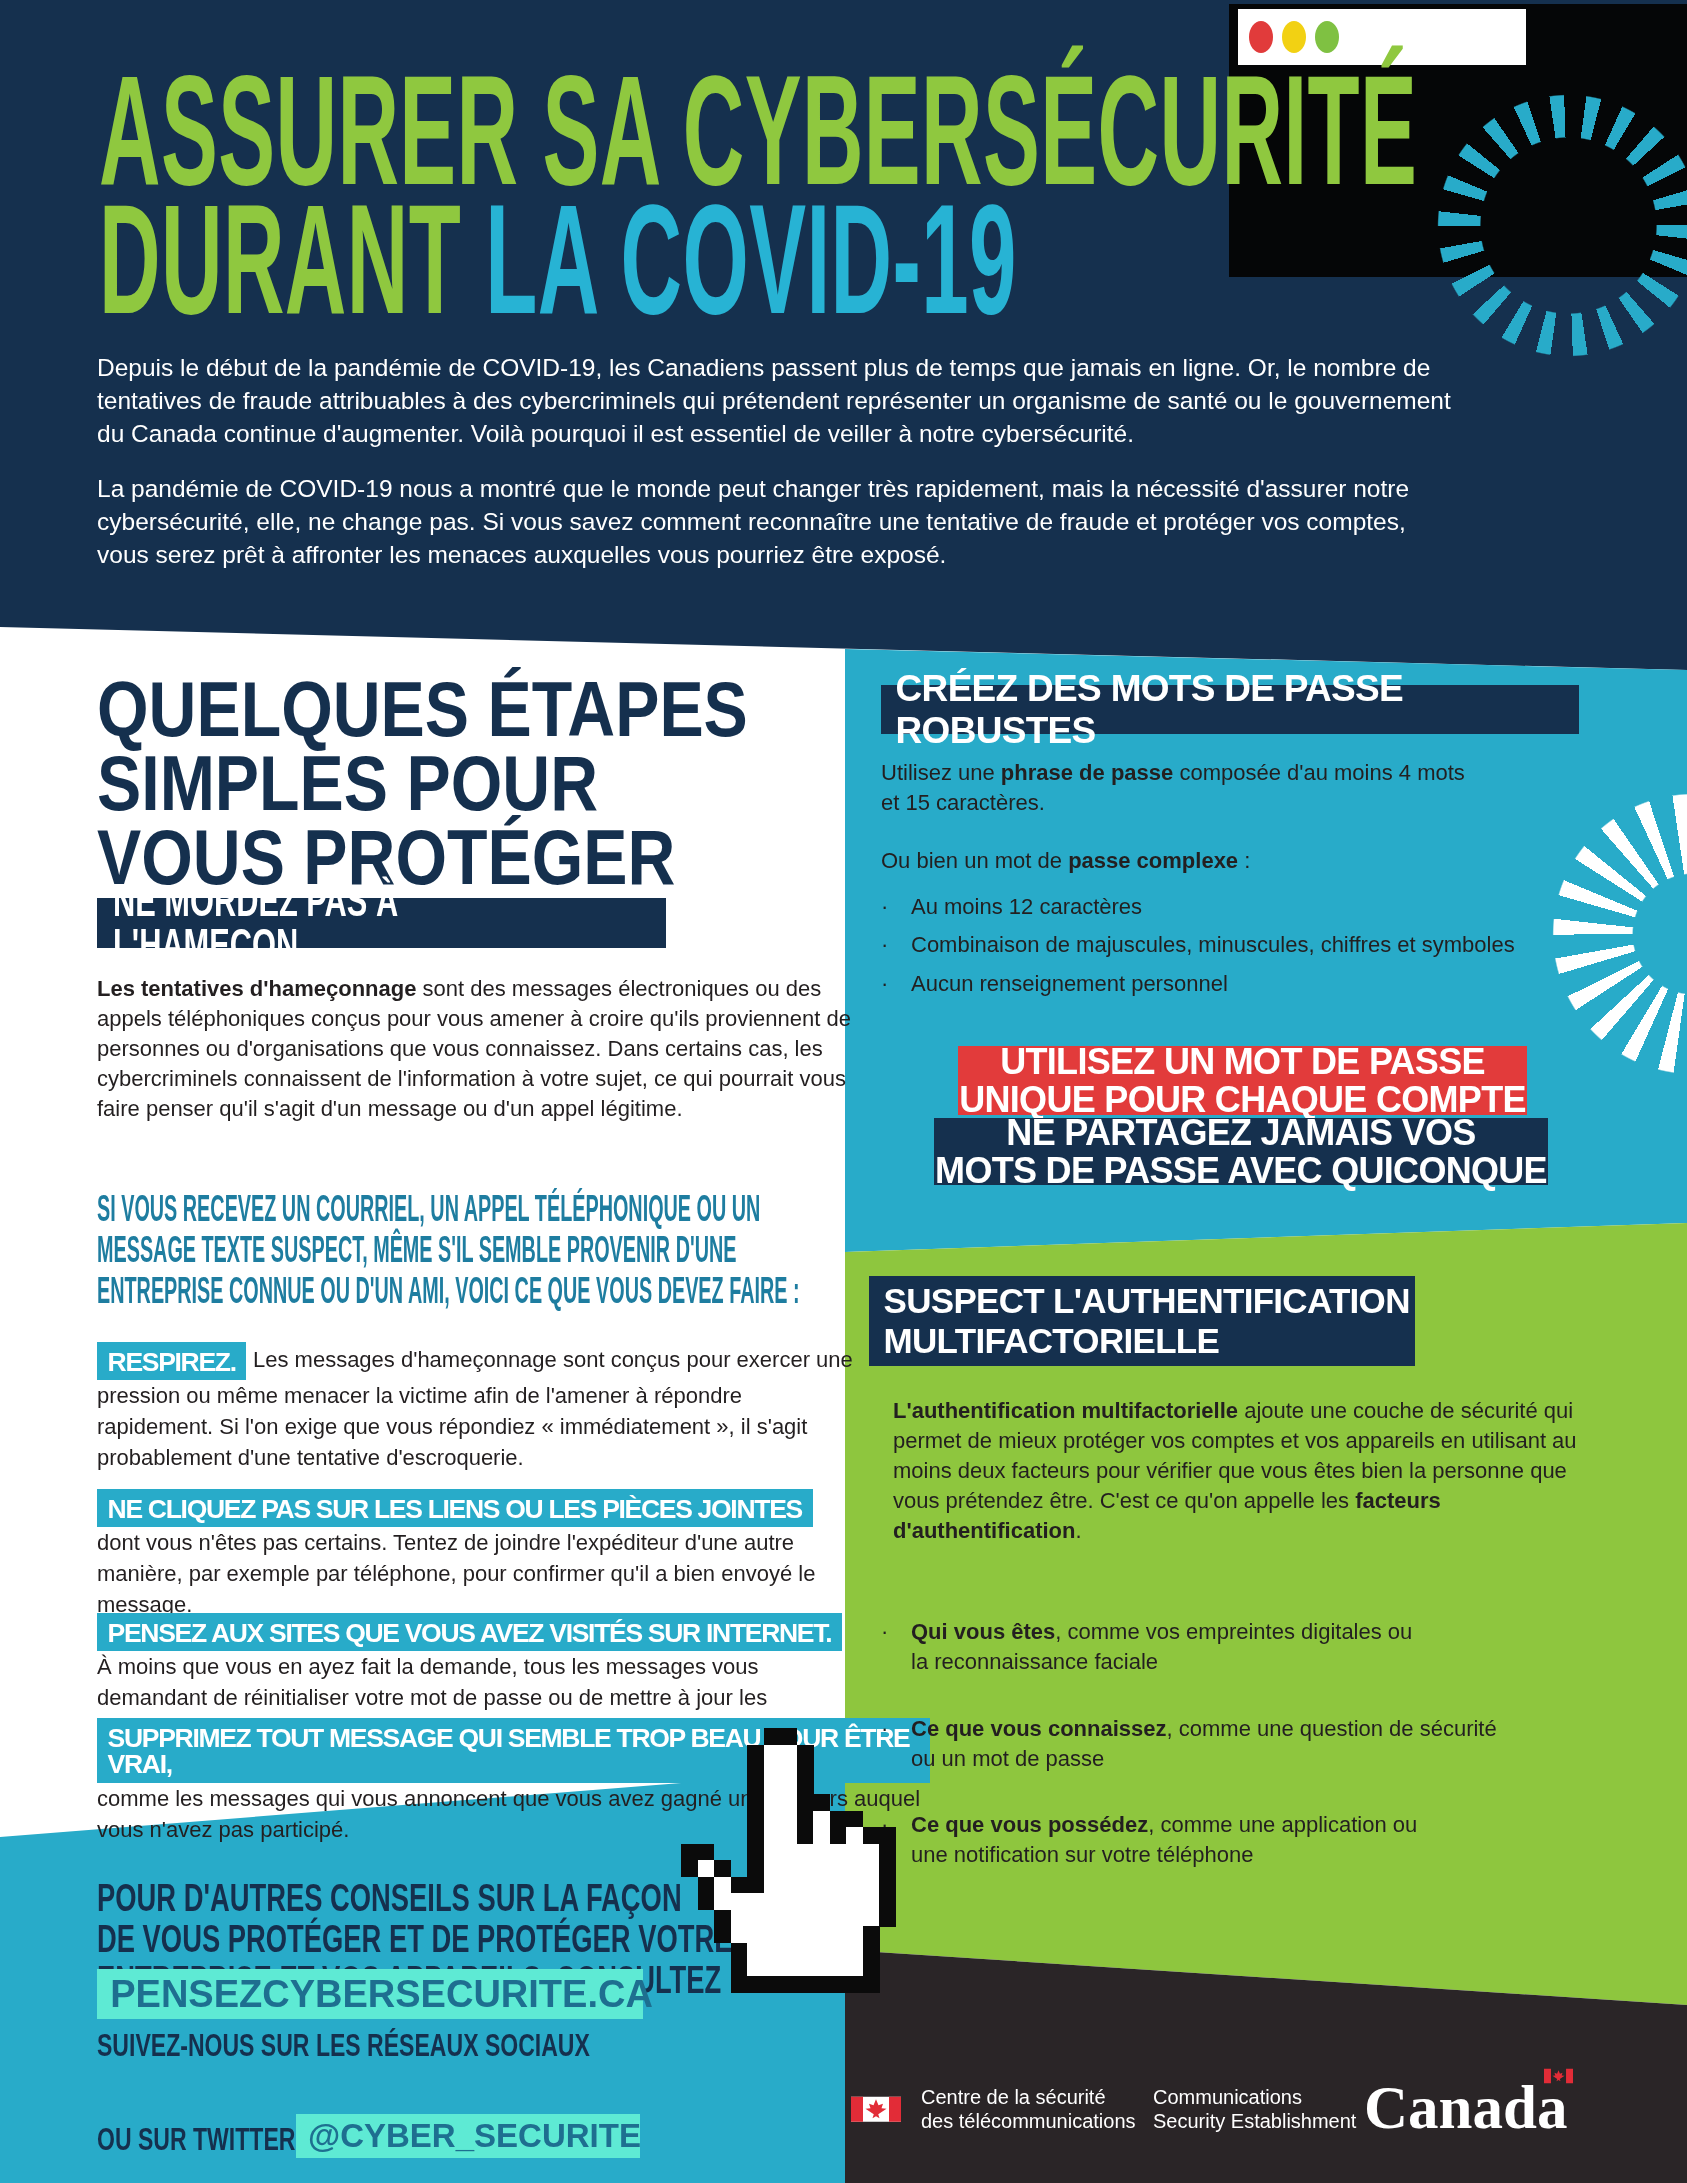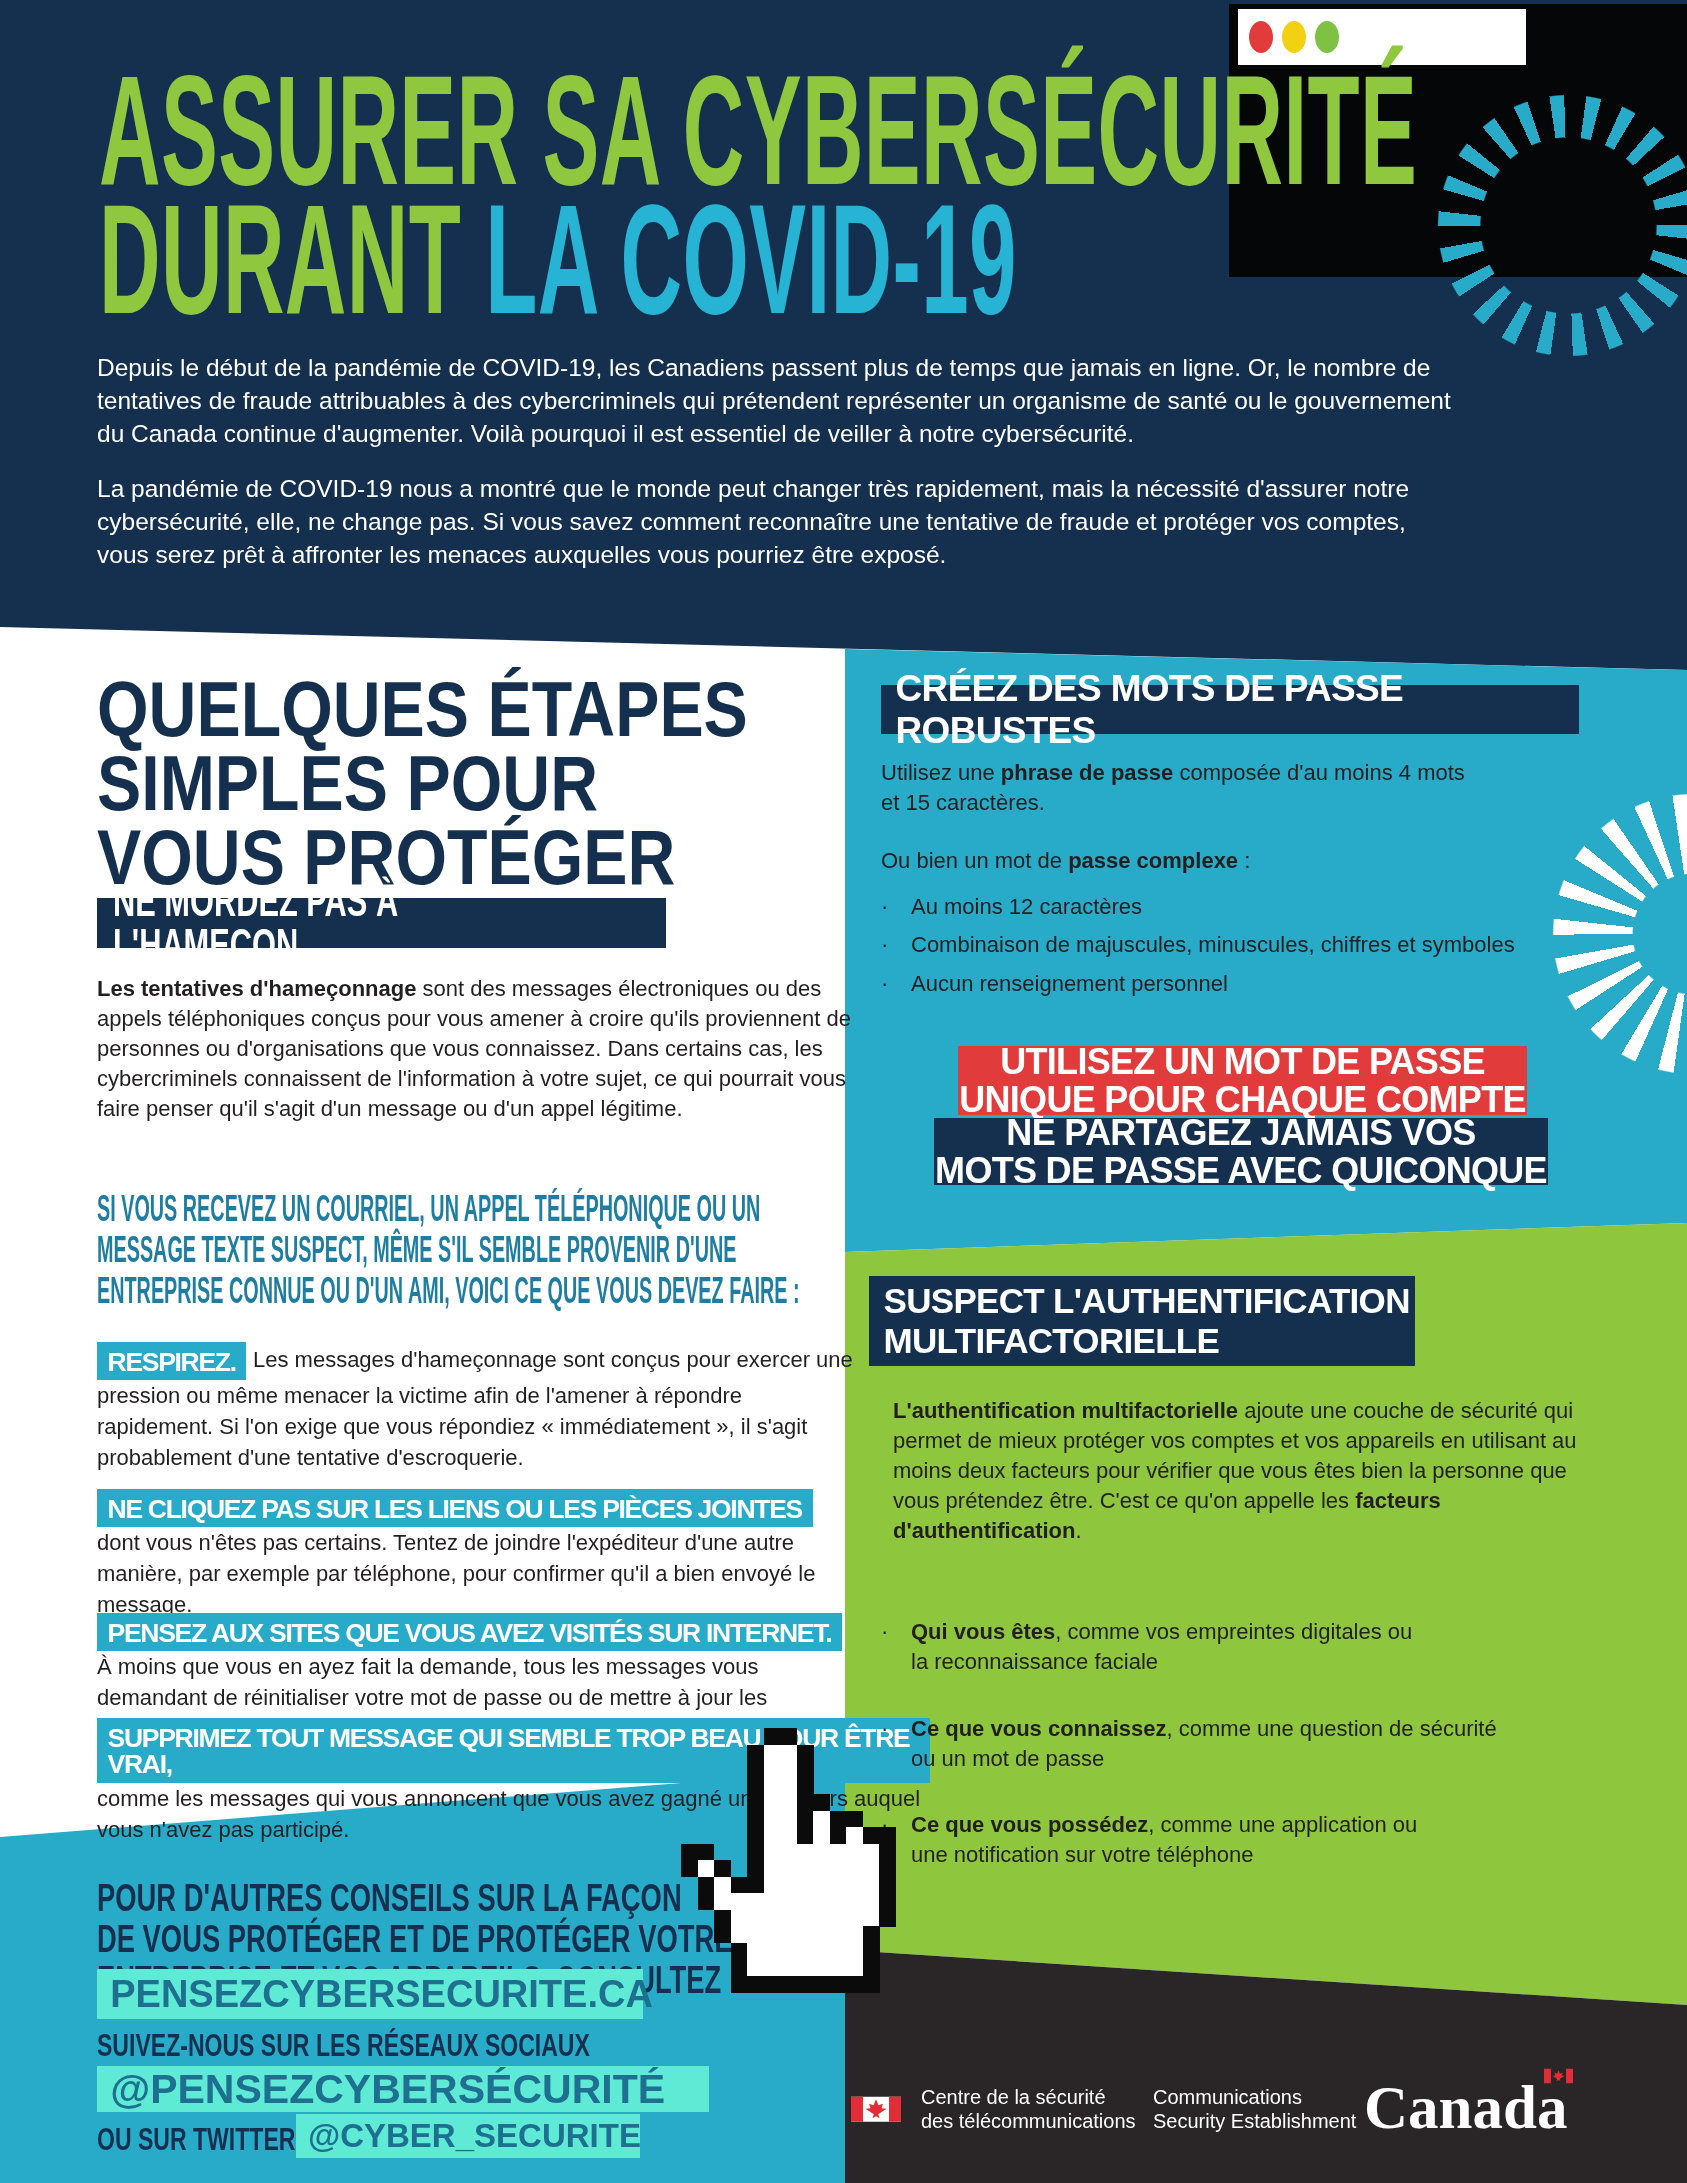--- a/index.html
+++ b/index.html
@@ -134,23 +134,20 @@
   <div class="abs contact-lines" style="left:97px;top:1878px;">
     <span class="cx pre" style="transform:scaleX(.72);">POUR D'AUTRES CONSEILS SUR LA FAÇON
 DE VOUS PROTÉGER ET DE PROTÉGER VOTRE
 ENTREPRISE ET VOS APPAREILS, CONSULTEZ</span>
   </div>
   <div class="abs white-box" style="left:97px;top:1969px;width:533px;height:50px;padding-left:13.2px;font-size:38px;">
     <span>PENSEZCYBERSECURITE.CA</span>
   </div>
   <div class="abs social-label" style="left:97px;top:2027px;text-align:right;">
     <span class="cx" style="transform:scaleX(.72);">SUIVEZ-NOUS SUR LES RÉSEAUX SOCIAUX</span>
-  </div>
-  <div class="abs white-box" style="left:97px;top:2066px;width:599px;height:46px;padding-left:13.2px;font-size:41px;">
-    <span>@PENSEZCYBERSÉCURITÉ</span>
   </div>
   <div class="abs social-label" style="left:97px;top:2121px;">
     <span class="cx" style="transform:scaleX(.72);">OU SUR TWITTER</span>
   </div>
   <div class="abs white-box" style="left:296px;top:2114px;width:332px;height:44px;padding-left:12px;font-size:33px;">
     <span>@CYBER_SECURITE</span>
   </div>
 
   <div class="abs rc-title" style="left:869px;top:685px;width:683px;height:49px;padding-left:14.6px;font-size:37px;letter-spacing:-0.7px;margin-left:12px;">
     <span>CRÉEZ DES MOTS DE PASSE ROBUSTES</span>

